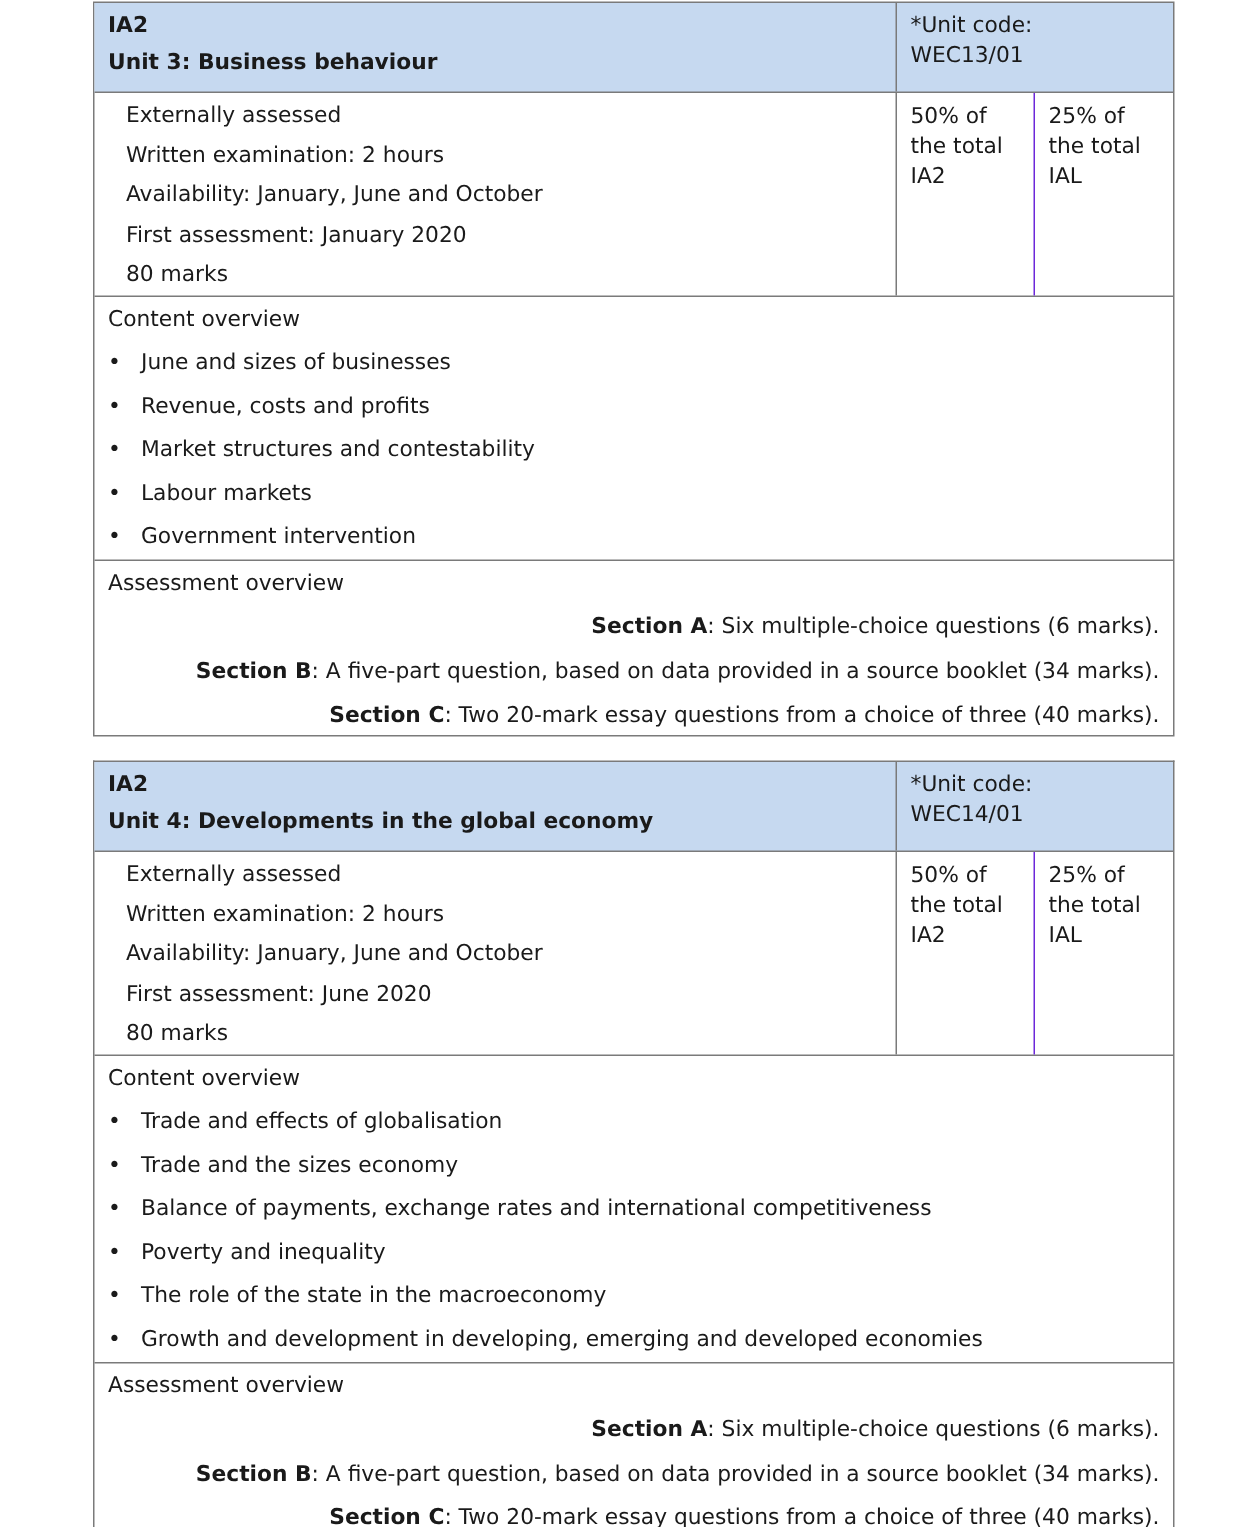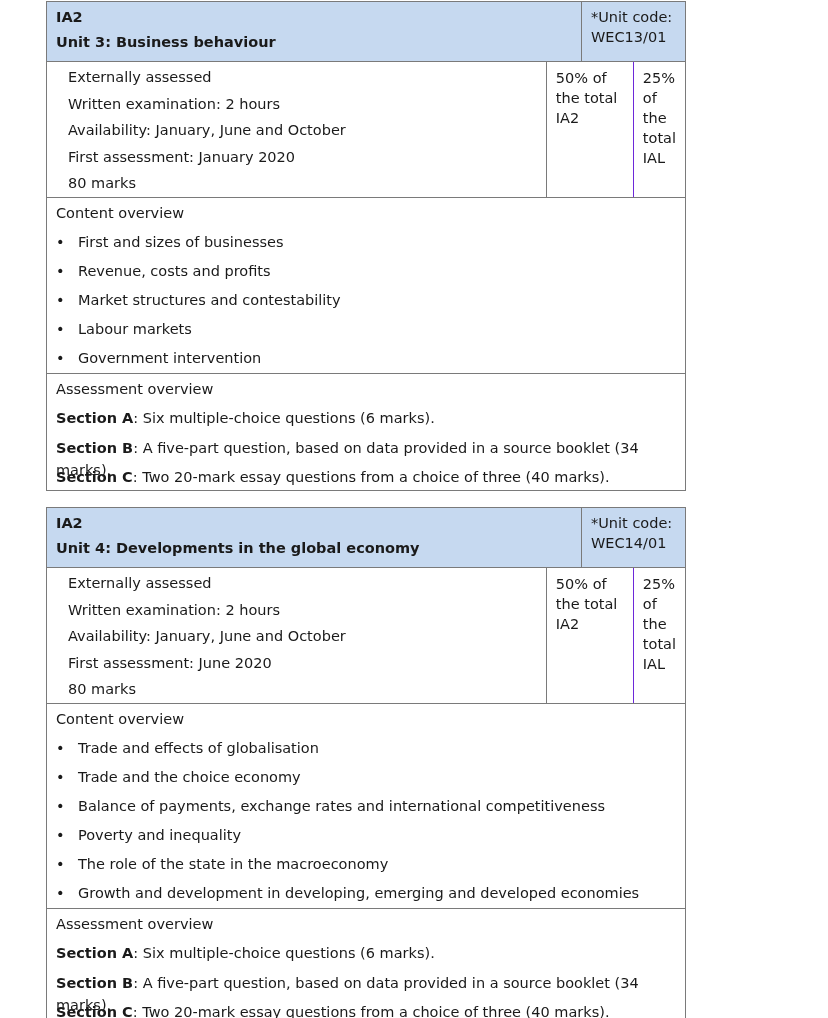--- a/index.html
+++ b/index.html
@@ -1,34 +1,34 @@
 <!DOCTYPE html>
 <html><head>
 <meta charset="utf-8">
 <style>
   html, body { margin:0; padding:0; background:#ffffff; }
   body { width:828px; height:1018px; overflow:hidden; position:relative;
          font-family:"DejaVu Sans", sans-serif; color:#1a1a1a; font-size:14.5px; }
-  .unit { position:absolute; left:46px; width:640px; border:1px solid #7a7a7a; box-sizing:border-box; }
+  .unit { position:absolute; left:62px; width:721px; border:1px solid #7a7a7a; box-sizing:border-box; }
   .hdr { display:flex; background:#c6d9f0; border-bottom:1px solid #7a7a7a; height:59px; }
   .hdr-left { width:535px; border-right:1px solid #7a7a7a; padding:5px 9px 0 9px; box-sizing:border-box; font-weight:bold; }
   .hdr-left div:first-child { height:25px; line-height:20px; }
   .hdr-left div:last-child { line-height:20px; }
   .hdr-right { flex:1; padding:5px 9px 0 9px; box-sizing:border-box; font-weight:normal; line-height:20px; }
   .info { display:flex; border-bottom:1px solid #7a7a7a; height:135px; }
   .info-left { width:535px; border-right:1px solid #7a7a7a; padding:4px 9px 0 9px; box-sizing:border-box; }
   .info-left div { height:26.5px; line-height:22px;margin-left:12px; }
   .pct { width:92px; border-right:1px solid #6d28d9; padding:6px 9px 0 9px; box-sizing:border-box; line-height:20px; }
   .pct:last-child { border-right:none; flex:1; }
   .content { border-bottom:1px solid #7a7a7a; padding:4px 9px 0 9px; box-sizing:border-box; }
   .sect-title { font-weight:normal; height:29px; line-height:22px; }
   .bullet { display:flex; height:29px; line-height:22px; }
   .bullet .dot { width:22px; }
   .assess { padding:4px 9px 0 9px; box-sizing:border-box; }
-  .assess .line { height:29.5px; line-height:22px; }
+  .assess .line { height:29.5px; line-height:22px;text-align:right; }
   b { font-weight:bold; }
 </style>
 </head>
 <body>
 
 <div class="unit" style="top:1px;">
   <div class="hdr">
     <div class="hdr-left">
       <div>IA2</div>
       <div>Unit 3: Business behaviour</div>
@@ -54,21 +54,21 @@
     <div class="pct">
       <div>25% of</div>
       <div>the total</div>
       <div>IAL</div>
     </div>
   </div>
   <div class="content" style="height:176px;">
     <div class="sect-title">Content overview</div>
     <div class="bullet">
         <span class="dot">•</span>
-        <span>First and sizes of businesses</span>
+        <span>June and sizes of businesses</span>
       </div>
     <div class="bullet">
         <span class="dot">•</span>
         <span>Revenue, costs and profits</span>
       </div>
     <div class="bullet">
         <span class="dot">•</span>
         <span>Market structures and contestability</span>
       </div>
     <div class="bullet">
@@ -119,21 +119,21 @@
     </div>
   </div>
   <div class="content" style="height:205px;">
     <div class="sect-title">Content overview</div>
     <div class="bullet">
         <span class="dot">•</span>
         <span>Trade and effects of globalisation</span>
       </div>
     <div class="bullet">
         <span class="dot">•</span>
-        <span>Trade and the choice economy</span>
+        <span>Trade and the sizes economy</span>
       </div>
     <div class="bullet">
         <span class="dot">•</span>
         <span>Balance of payments, exchange rates and international competitiveness</span>
       </div>
     <div class="bullet">
         <span class="dot">•</span>
         <span>Poverty and inequality</span>
       </div>
     <div class="bullet">

